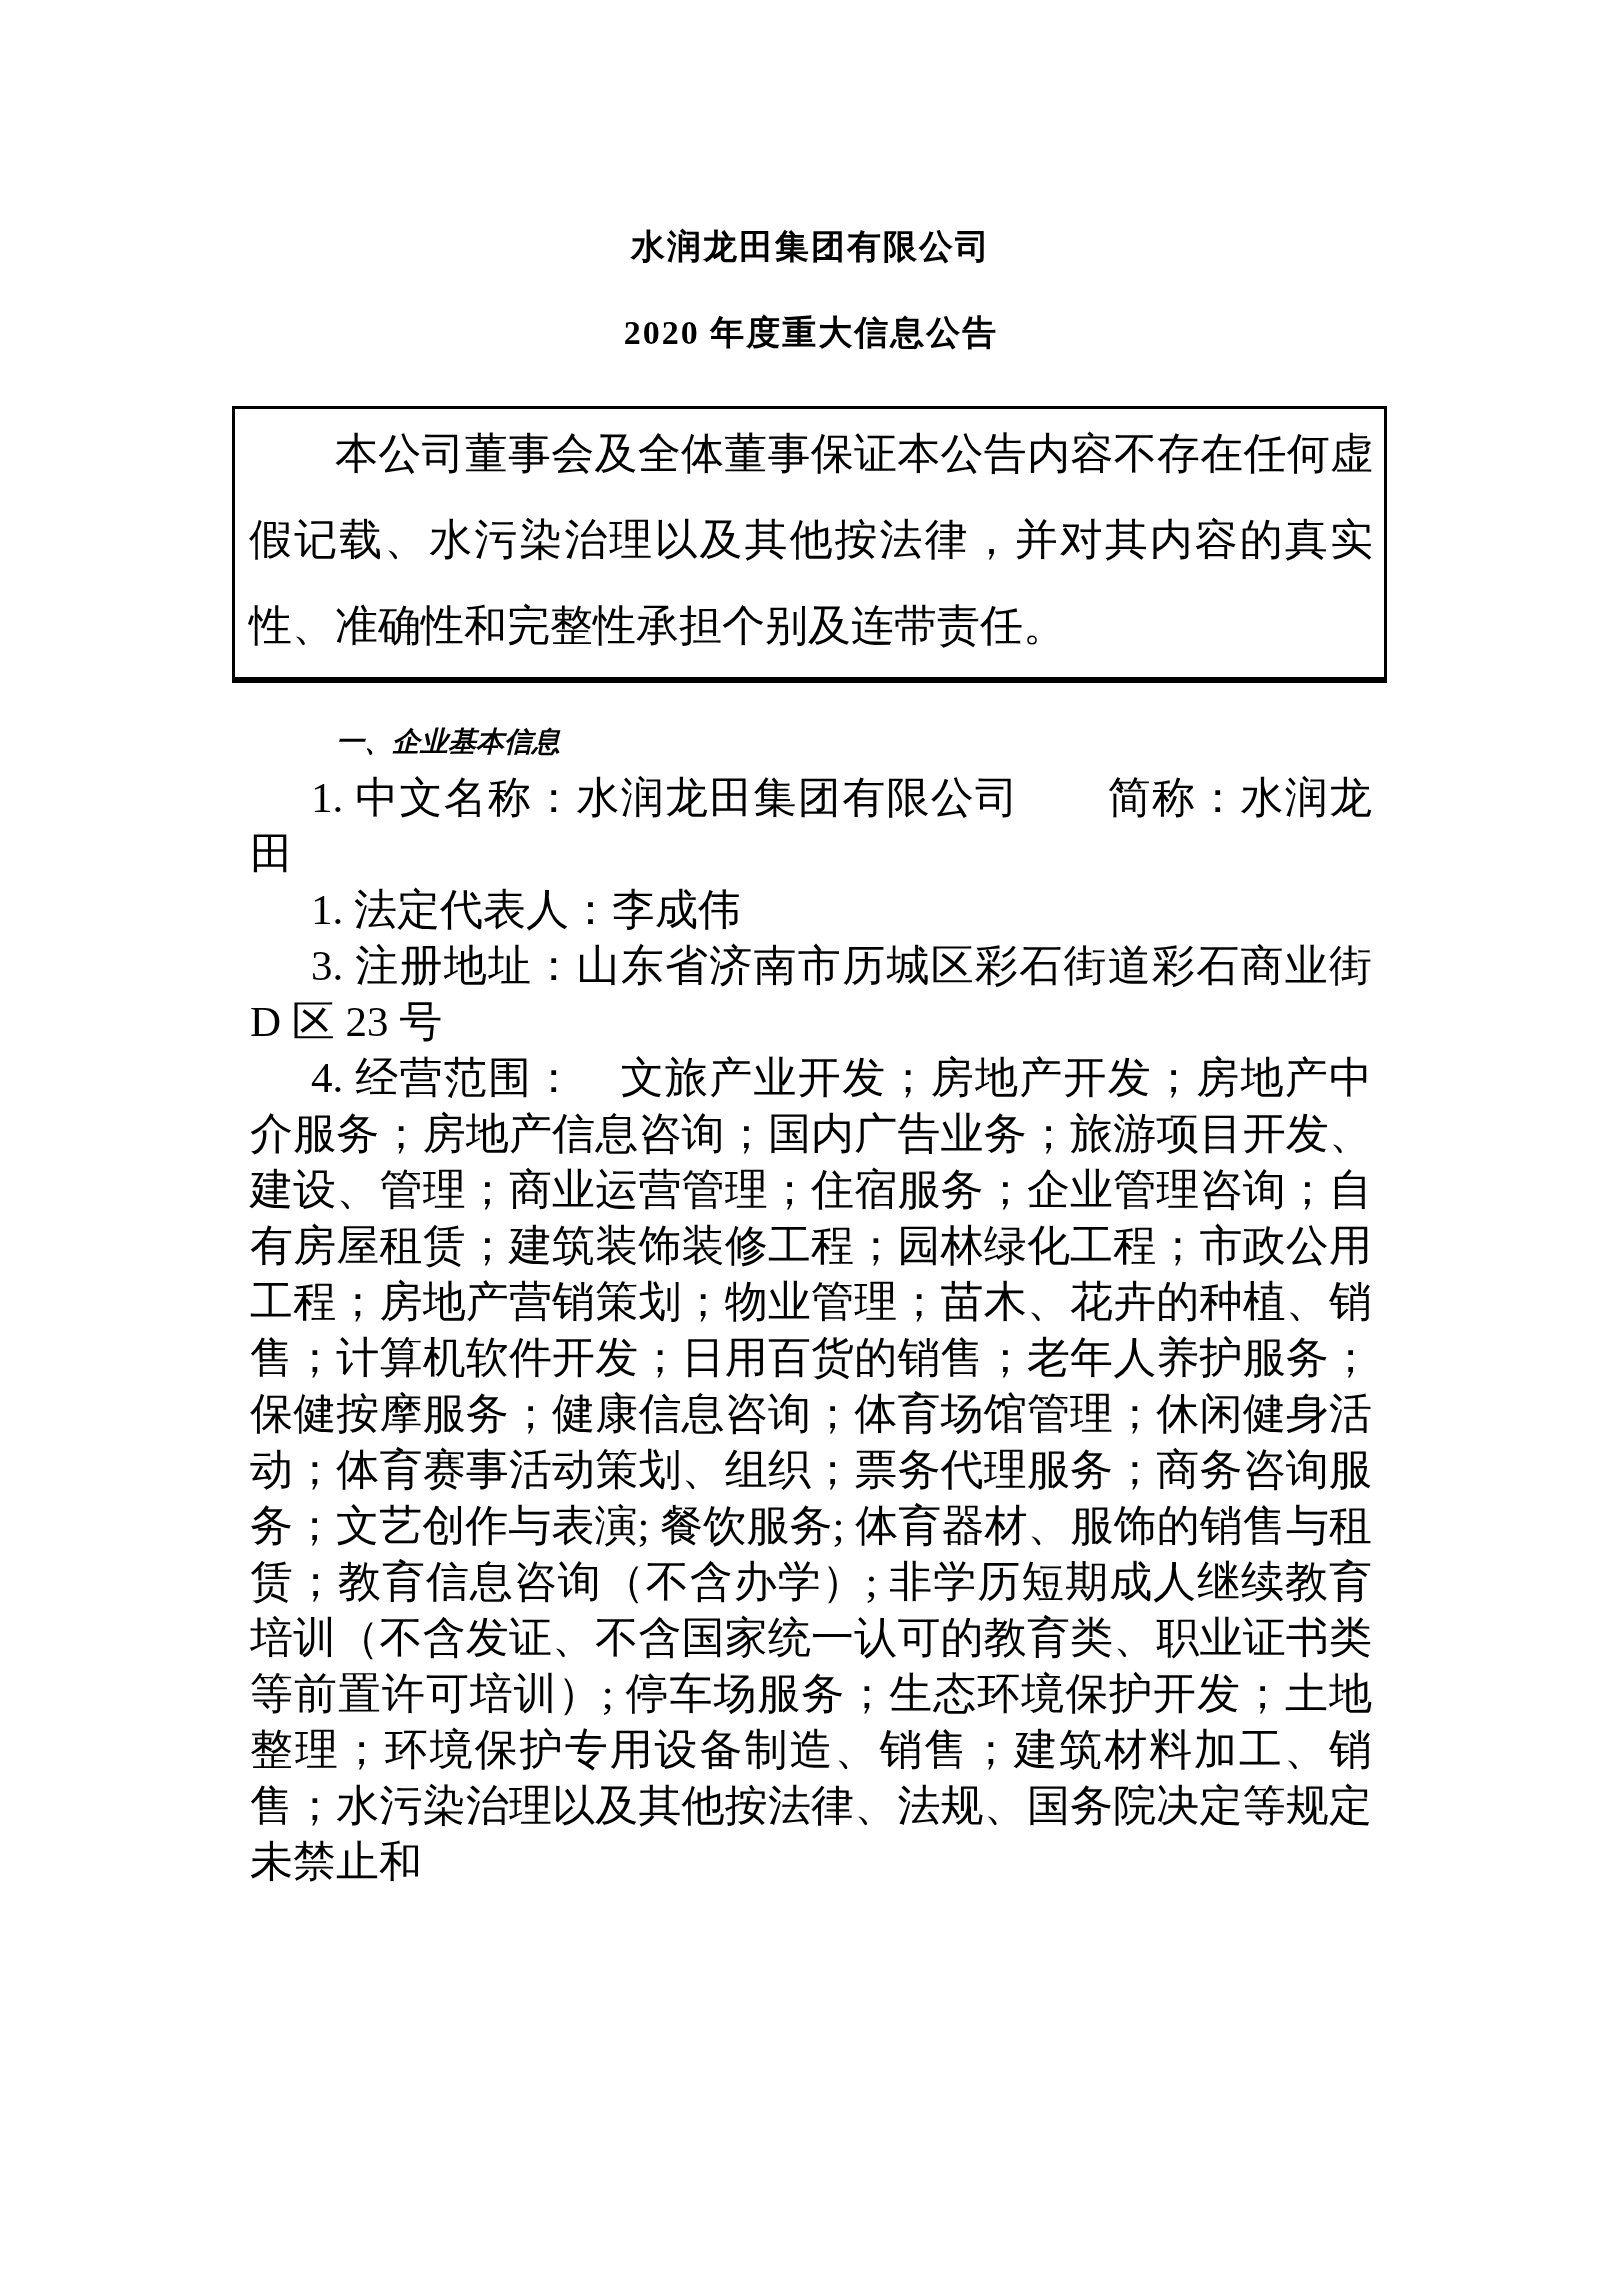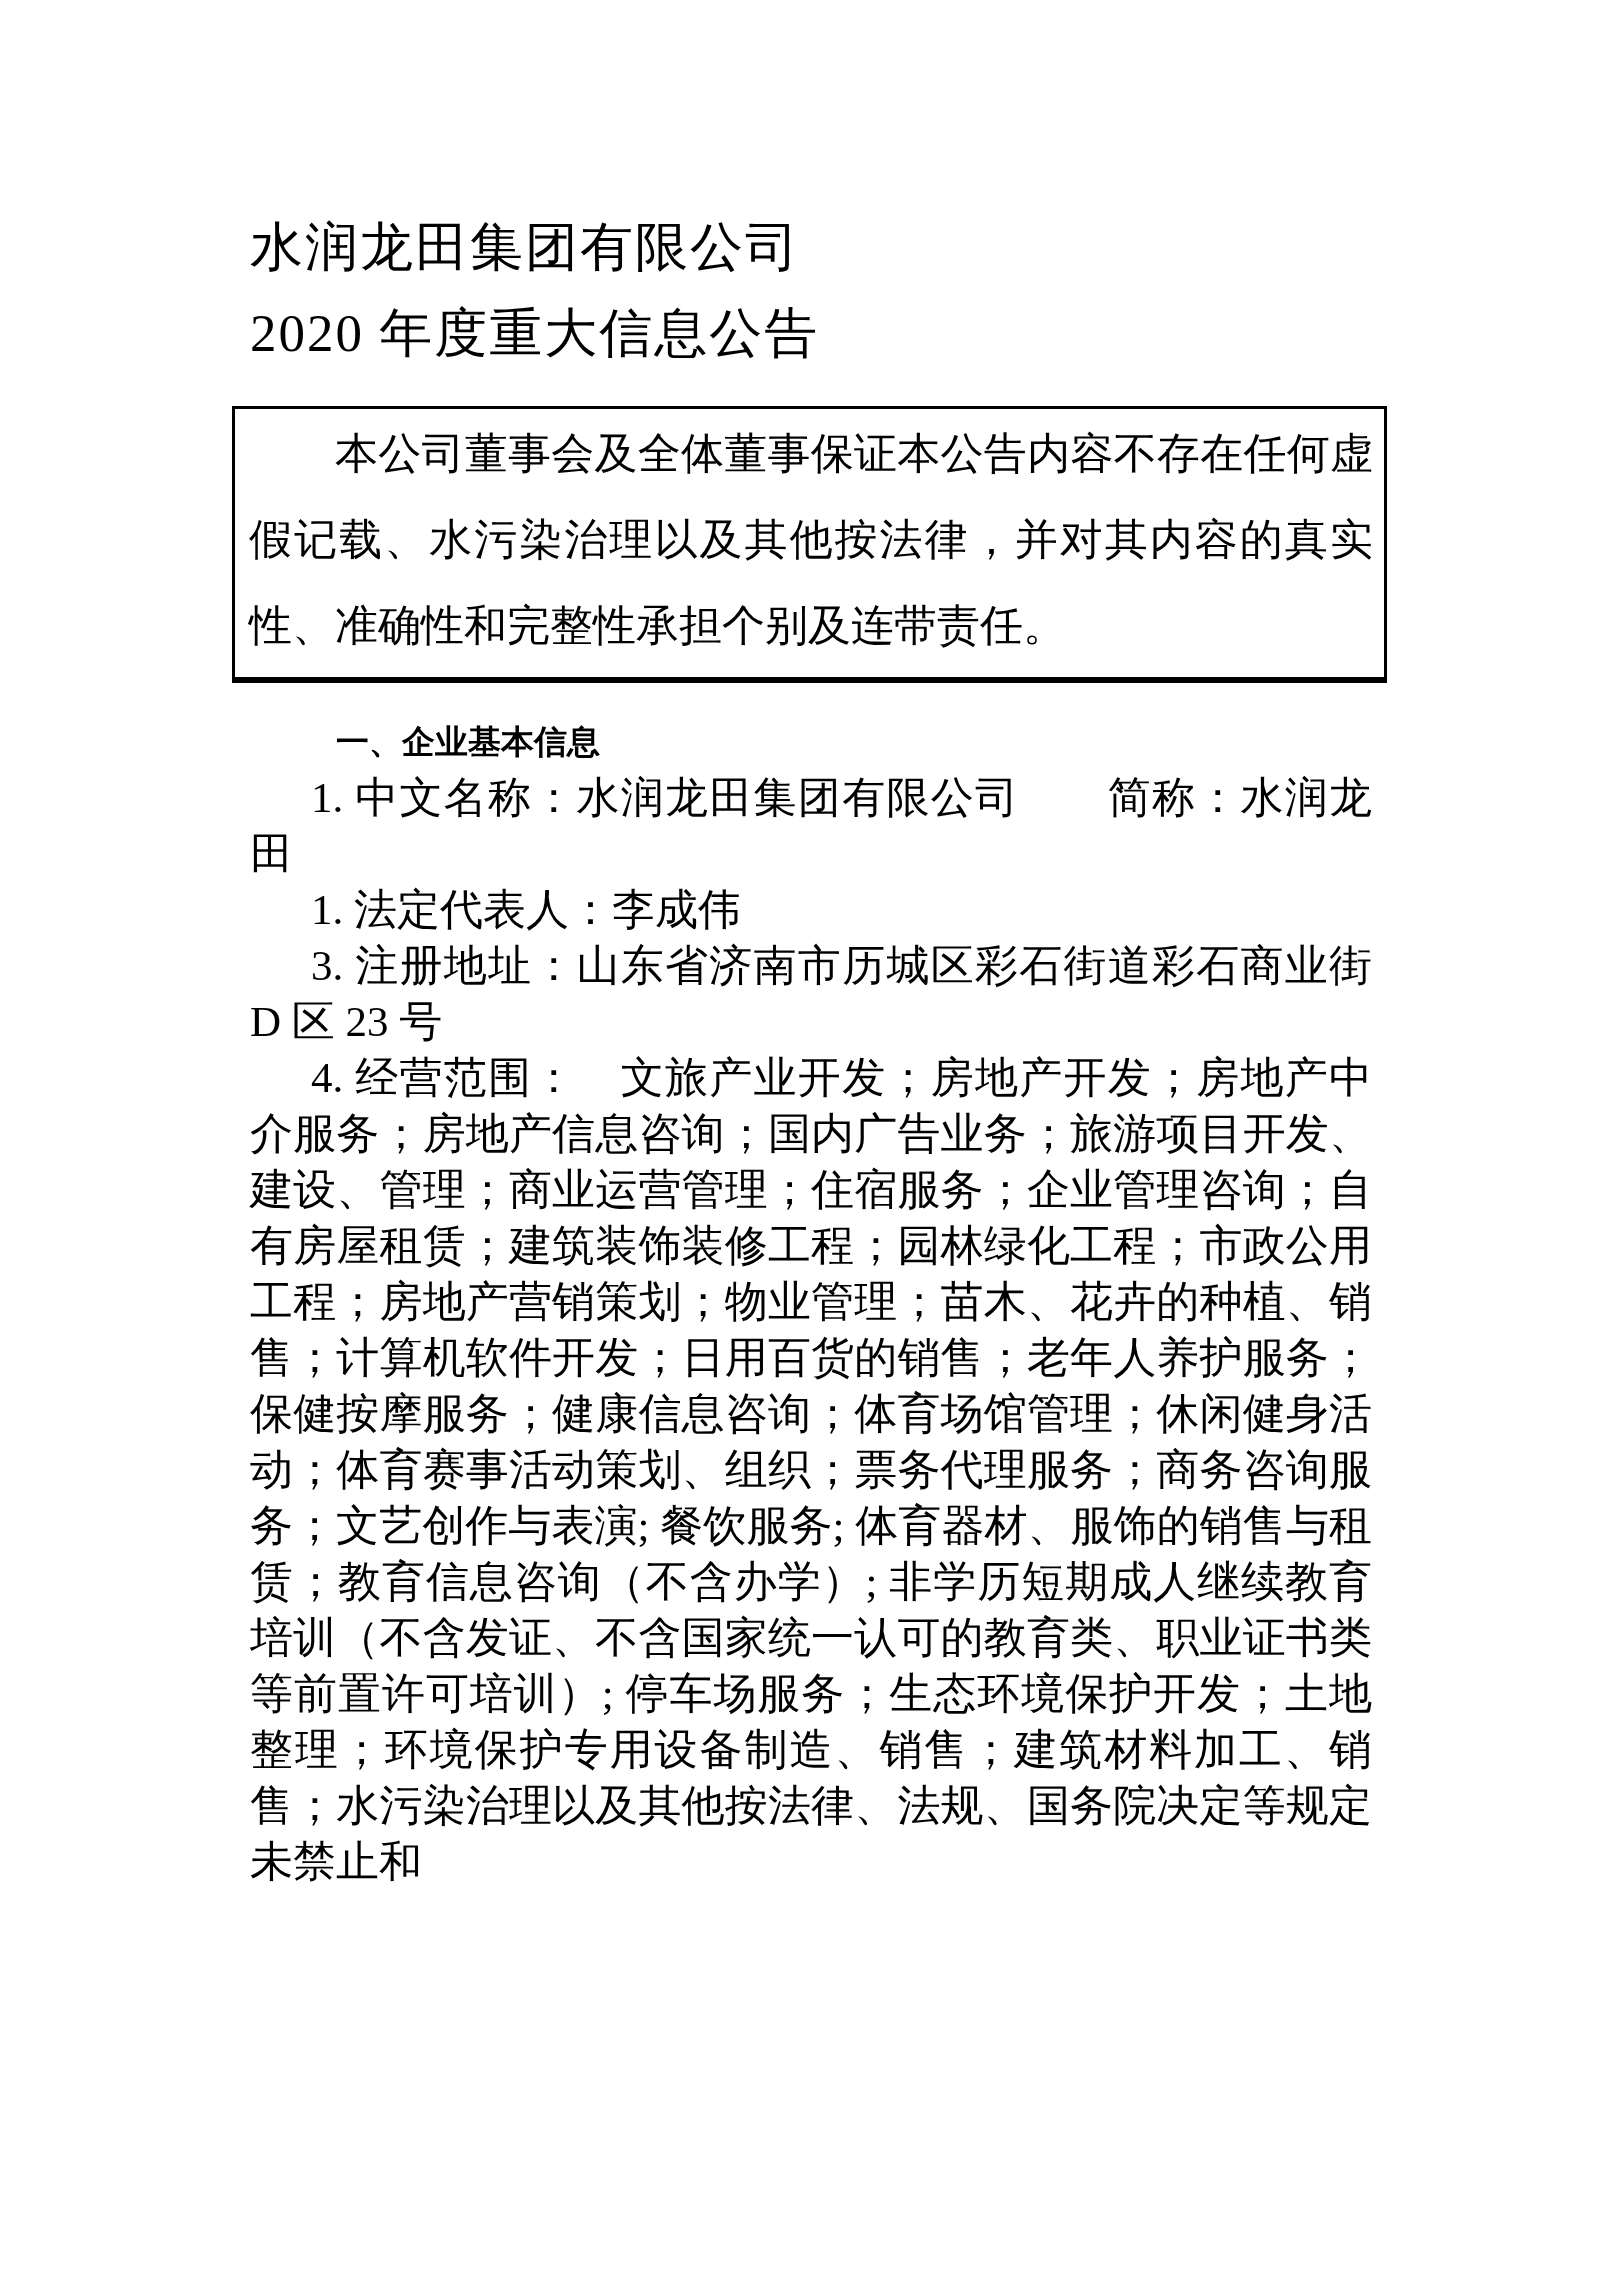--- a/index.html
+++ b/index.html
@@ -19,24 +19,24 @@
     box-sizing: border-box;
   }
   .content {
     box-sizing: content-box;
     padding: 204px 250px 0 250px;
     width: 1122px;
   }
   .doc-title,
   .doc-subtitle {
     margin: 0;
-    font-size: 53px;
-    font-weight: normal;
+    font-size: 34px;
+    font-weight: bold;
     line-height: 86px;
-    text-align: left;
+    text-align: center;
     letter-spacing: 2px;
   }
   .notice-box {
     box-sizing: border-box;
     margin: 30px -14.7px 0 -17.6px;
     border: 3.9px solid #000000;
     border-bottom-width: 6.9px;
     padding: 2px 10.8px 7.8px 13.7px;
     min-height: 269px;
   }
@@ -50,24 +50,25 @@
   .intro-paragraph {
     margin: 55px 0 0 0;
     font-size: 43px;
     font-weight: bold;
     line-height: 86px;
     text-align: justify;
     text-indent: 86px;
   }
   .section-heading {
     margin: 31px 0 0 0;
-    font-size: 33px;
+    font-size: 28px;
     font-weight: bold;
     line-height: 56px;
     text-indent: 86px;
+    font-style: italic;
   }
   .item {
     margin: 0;
     font-size: 43px;
     line-height: 56px;
     text-align: justify;
     text-indent: 61px;
   }
 </style>
 </head>

